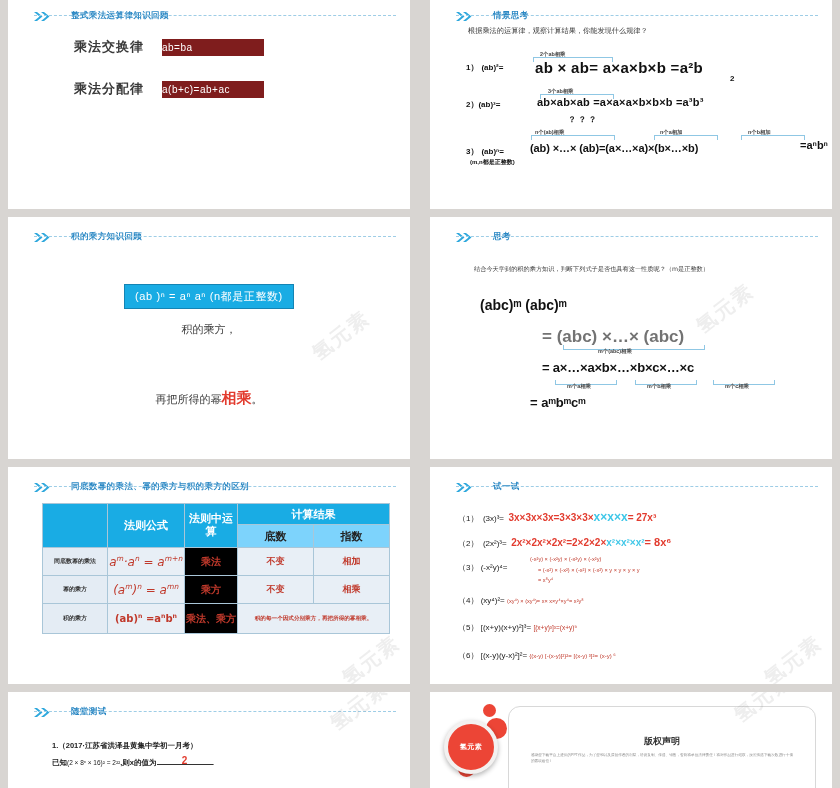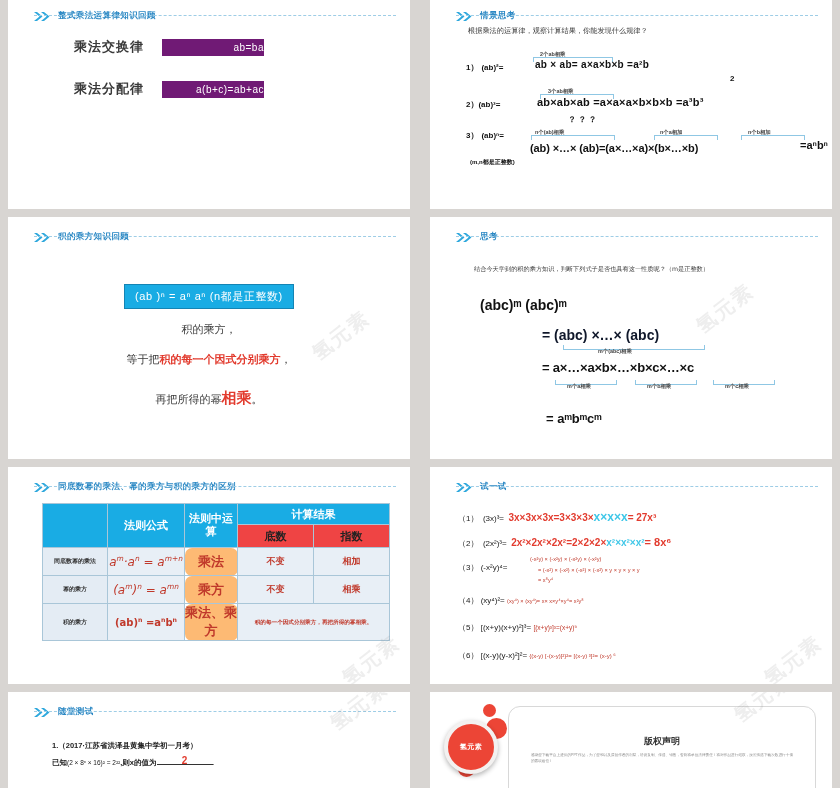--- a/index.html
+++ b/index.html
@@ -21,44 +21,44 @@
   .slide{
     background:#ffffff;
     position:relative;
     overflow:hidden;
     margin:2px 8px;
   }
   .slide.r1{margin-top:-4px;}
   
   .shead{
     position:absolute;left:26px;top:5px;right:14px;
-    display:flex;align-items:center;gap:7px;
+    display:flex;align-items:center;gap:20px;
     height:30px;
   }
   .chev{display:flex;color:#2ea8dd;line-height:0;}
   .chev svg{display:block;}
   .shead .ttl{
     font-size:8.5px;color:#2b88c4;font-weight:bold;
     letter-spacing:.4px;white-space:nowrap;
   }
   .hrule{
     position:absolute;left:26px;right:14px;top:19px;
     border-top:1px dashed #9ecde6;height:0;
   }
   
   .law-row{display:flex;align-items:center;gap:18px;}
   .law-label{
     font-size:13px;color:#3a3a3a;font-weight:bold;
     width:96px;text-align:right;letter-spacing:1px;
     font-family:"DejaVu Sans",sans-serif;
   }
   .law-box{
-    background:#701a75;color:#ffffff;
+    background:#7f1d1d;color:#ffffff;
     font-size:10px;letter-spacing:.5px;
-    padding:3px 0;text-align:right;
+    padding:3px 0;text-align:left;
     min-width:102px;
   }
   .laws{position:absolute;left:40px;top:42px;display:flex;flex-direction:column;gap:24px;}
   
   .q{font-size:7.5px;color:#333;}
   .blk{position:absolute;}
   .mb{font-weight:bold;}
   .red{color:#e23b2e;}
   .cyan{color:#3fc7e8;}
   .dkred{color:#c0392b;}
@@ -78,24 +78,24 @@
   
   table.cmp{
     border-collapse:collapse;position:absolute;left:34px;top:36px;
     width:348px;table-layout:fixed;
   }
   table.cmp td,table.cmp th{
     border:1px solid #a9c6d8;text-align:center;padding:0;
     font-family:"DejaVu Sans",sans-serif;
   }
   .th-blue{background:#19ace4;color:#ffffff;font-size:11px;font-weight:bold;}
-  .th-grey{background:#ef4444;color:#222;font-size:11px;font-weight:bold;}
+  .th-grey{background:#7dd3fc;color:#222;font-size:11px;font-weight:bold;}
   .rowlab{background:#e4ecf4;color:#333;font-size:6px;font-weight:bold;}
   .cellform{background:#e8eff6;color:#c0392b;font-size:12px;font-style:italic;font-family:"DejaVu Serif",serif;}
-  .cellop{background:#fdba74;color:#c0392b;font-size:13px;font-weight:bold;border-radius:7px;}
+  .cellop{background:#000000;color:#c0392b;font-size:10px;font-weight:bold;}
   .cellres{background:#e8eff6;color:#c0392b;font-size:9px;font-weight:bold;}
   .cellnote{background:#e8eff6;color:#c0392b;font-size:5.6px;font-weight:bold;line-height:1.45;}
   .tnum{white-space:nowrap;}
   
   .qz1{font-size:7.5px;font-weight:bold;color:#222;}
   .qz2{font-size:7.5px;color:#222;}
   .blank{
     display:inline-block;width:56px;border-bottom:1px solid #333;
     position:relative;text-align:center;
   }
@@ -162,37 +162,37 @@
       </span>
       <span class="ttl">情景思考</span>
     </div>
     <div class="hrule"></div>
 
     <div class="blk q" style="left:38px;top:30px;font-size:7.2px;color:#3a3a3a;font-family:'DejaVu Sans',sans-serif;">根据乘法的运算律，观察计算结果，你能发现什么规律？</div>
 
     <div class="blk cap" style="left:110px;top:55px;">2个ab相乘</div>
     <div class="blk brace" style="left:103px;top:61px;width:78px;"></div>
     <div class="blk mb" style="left:36px;top:66px;font-size:8px;color:#111;"><span>1）</span><span style="margin-left:3px">(ab)²=</span></div>
-    <div class="blk mb" style="left:105px;top:63px;font-size:10px;color:#111;letter-spacing:.3px;">ab × ab= a×a×b×b =a²b</div>
+    <div class="blk mb" style="left:105px;top:63px;font-size:15px;color:#111;letter-spacing:.3px;">ab × ab= a×a×b×b =a²b</div>
     <div class="blk mb" style="left:300px;top:78px;font-size:8px;color:#111;">2</div>
 
     <div class="blk cap" style="left:118px;top:92px;">3个ab相乘</div>
     <div class="blk brace" style="left:110px;top:98px;width:72px;"></div>
     <div class="blk mb" style="left:36px;top:103px;font-size:8px;color:#111;"><span>2）</span><span style="margin-left:0">(ab)³=</span></div>
     <div class="blk mb" style="left:107px;top:100px;font-size:11px;color:#111;letter-spacing:.2px;">ab×ab×ab =a×a×a×b×b×b =a³b³</div>
 
     <div class="blk mb" style="left:138px;top:118px;font-size:8px;color:#111;">？ ？ ？</div>
 
     <div class="blk cap" style="left:105px;top:133px;">n个(ab)相乘</div>
     <div class="blk cap" style="left:230px;top:133px;">n个a相加</div>
     <div class="blk cap" style="left:318px;top:133px;">n个b相加</div>
     <div class="blk brace" style="left:101px;top:139px;width:82px;"></div>
     <div class="blk brace" style="left:224px;top:139px;width:62px;"></div>
     <div class="blk brace" style="left:311px;top:139px;width:62px;"></div>
-    <div class="blk mb" style="left:36px;top:134px;font-size:8px;color:#111;"><span>3）</span><span style="margin-left:3px">(ab)ⁿ=</span></div>
+    <div class="blk mb" style="left:36px;top:150px;font-size:8px;color:#111;"><span>3）</span><span style="margin-left:3px">(ab)ⁿ=</span></div>
     <div class="blk mb" style="left:100px;top:146px;font-size:11px;color:#111;letter-spacing:-.1px;">(ab) ×…× (ab)=(a×…×a)×(b×…×b)</div>
     <div class="blk mb" style="left:370px;top:143px;font-size:11px;color:#111;">=aⁿbⁿ</div>
     <div class="blk mb" style="left:40px;top:162px;font-size:6px;color:#111;">(m,n都是正整数)</div>
   </div>
 
   <div class="slide">
     <div class="shead">
       <span class="chev">
         <svg width="17" height="9" viewBox="0 0 17 9">
             <path d="M0 0 L5.5 4.5 L0 9 L3 9 L8.5 4.5 L3 0 Z" fill="#2ea8dd"></path>
@@ -200,23 +200,20 @@
           </svg>
       </span>
       <span class="ttl">积的乘方知识回顾</span>
     </div>
     <div class="hrule"></div>
 
     <div class="blk" style="left:0;right:0;top:67px;text-align:center;">
       <span class="bigbox">(ab )ⁿ = aⁿ aⁿ      (n都是正整数)</span>
     </div>
     <div class="blk line-c" style="left:0;right:0;top:105px;">积的乘方，</div>
-    <div class="blk line-c" style="left:0;right:0;top:135px;">
-      <span>等于把</span><span class="red mb">积的每一个因式分别乘方</span><span>，</span>
-    </div>
     <div class="blk line-c" style="left:0;right:0;top:172px;">
       <span>再把所得的幂</span><span class="red mb" style="font-size:15px">相乘</span><span>。</span>
     </div>
     <div class="wm" style="left:300px;top:105px;">氢元素</div>
   </div>
 
   <div class="slide">
     <div class="shead">
       <span class="chev">
         <svg width="17" height="9" viewBox="0 0 17 9">
@@ -224,32 +221,32 @@
             <path d="M7 0 L12.5 4.5 L7 9 L10 9 L15.5 4.5 L10 0 Z" fill="#2ea8dd"></path>
           </svg>
       </span>
       <span class="ttl">思考</span>
     </div>
     <div class="hrule"></div>
 
     <div class="blk" style="left:44px;top:48px;font-size:6.2px;color:#3a3a3a;font-family:'DejaVu Sans',sans-serif;">结合今天学到的积的乘方知识，判断下列式子是否也具有这一性质呢？（m是正整数）</div>
 
     <div class="blk mb" style="left:50px;top:80px;font-size:14px;color:#111;">(abc)ᵐ     (abc)ᵐ</div>
-    <div class="blk mb" style="left:112px;top:110px;font-size:14px;color:#0f172a;">= (abc) ×…× (abc)</div>
+    <div class="blk mb" style="left:112px;top:110px;font-size:17px;color:#737373;">= (abc) ×…× (abc)</div>
     <div class="blk brace" style="left:133px;top:128px;width:140px;border-top:none;border-bottom:1px solid #8fc7e4;border-left:1px solid #8fc7e4;border-right:1px solid #8fc7e4;"></div>
     <div class="blk cap" style="left:168px;top:131px;">m个(abc)相乘</div>
 
     <div class="blk mb" style="left:112px;top:143px;font-size:13px;color:#111;letter-spacing:-.2px;">= a×…×a×b×…×b×c×…×c</div>
     <div class="blk brace" style="left:125px;top:163px;width:60px;border-top:none;border-bottom:1px solid #8fc7e4;"></div>
     <div class="blk brace" style="left:205px;top:163px;width:60px;border-top:none;border-bottom:1px solid #8fc7e4;"></div>
     <div class="blk brace" style="left:283px;top:163px;width:60px;border-top:none;border-bottom:1px solid #8fc7e4;"></div>
     <div class="blk cap" style="left:137px;top:166px;">m个a相乘</div>
     <div class="blk cap" style="left:217px;top:166px;">m个b相乘</div>
     <div class="blk cap" style="left:295px;top:166px;">m个c相乘</div>
-    <div class="blk mb" style="left:116px;top:178px;font-size:13px;color:#111;margin-top:16px;">= aᵐbᵐcᵐ</div>
+    <div class="blk mb" style="left:100px;top:178px;font-size:13px;color:#111;">= aᵐbᵐcᵐ</div>
     <div class="wm" style="left:262px;top:78px;">氢元素</div>
   </div>
 
   <div class="slide">
     <div class="shead">
       <span class="chev">
         <svg width="17" height="9" viewBox="0 0 17 9">
             <path d="M0 0 L5.5 4.5 L0 9 L3 9 L8.5 4.5 L3 0 Z" fill="#2ea8dd"></path>
             <path d="M7 0 L12.5 4.5 L7 9 L10 9 L15.5 4.5 L10 0 Z" fill="#2ea8dd"></path>
           </svg>

